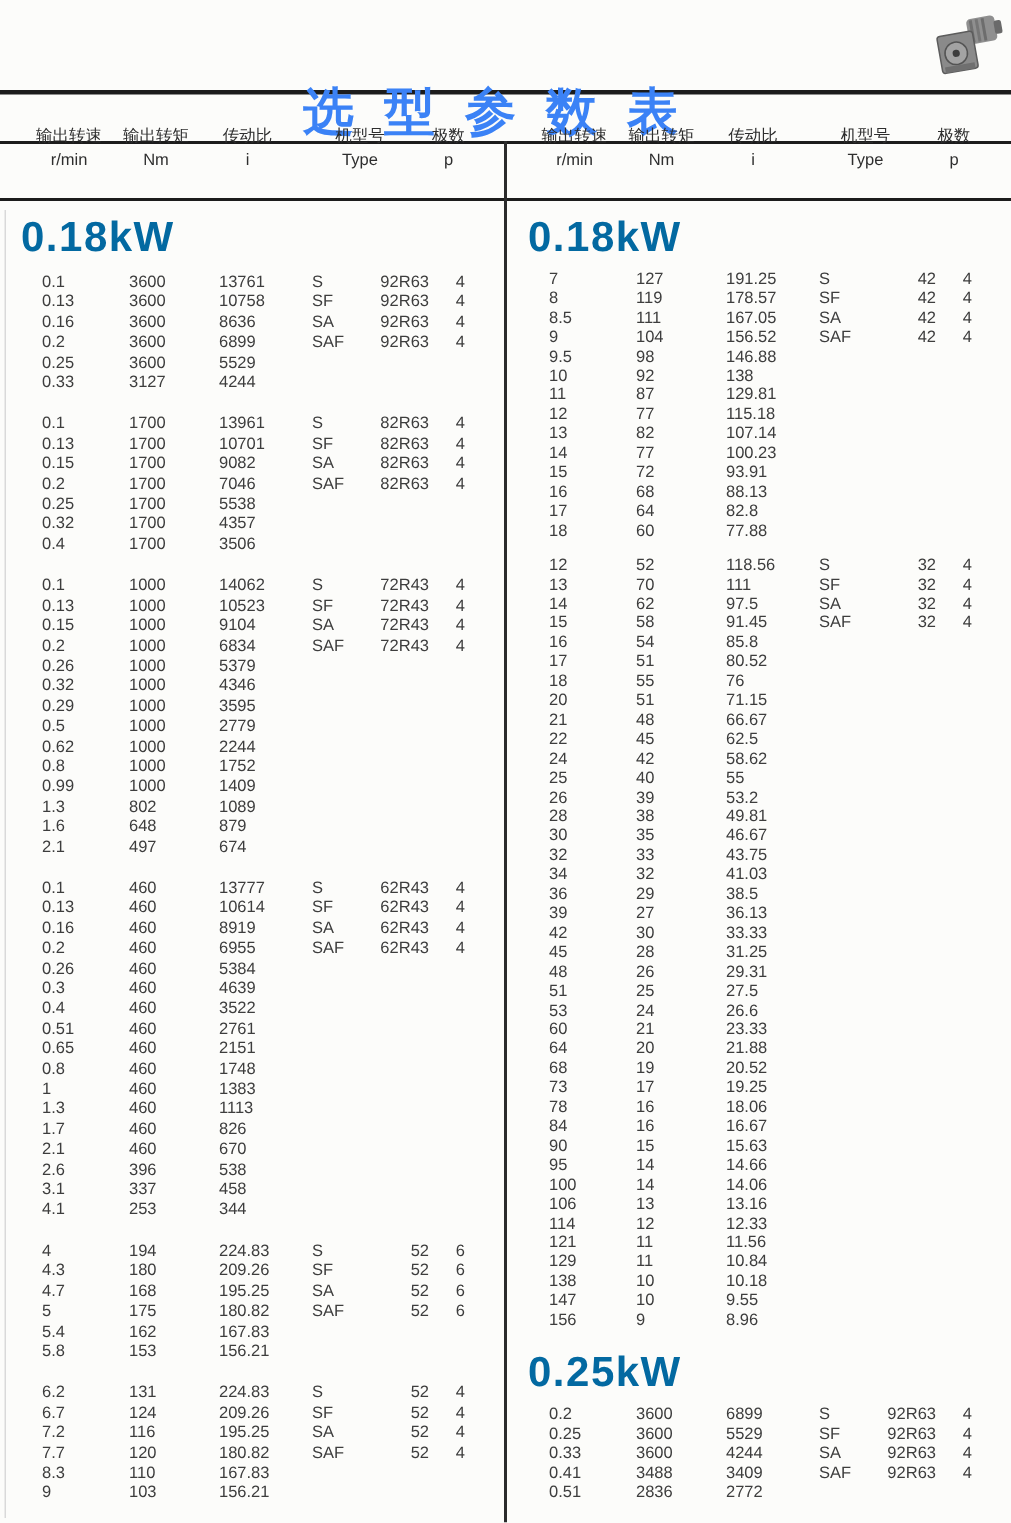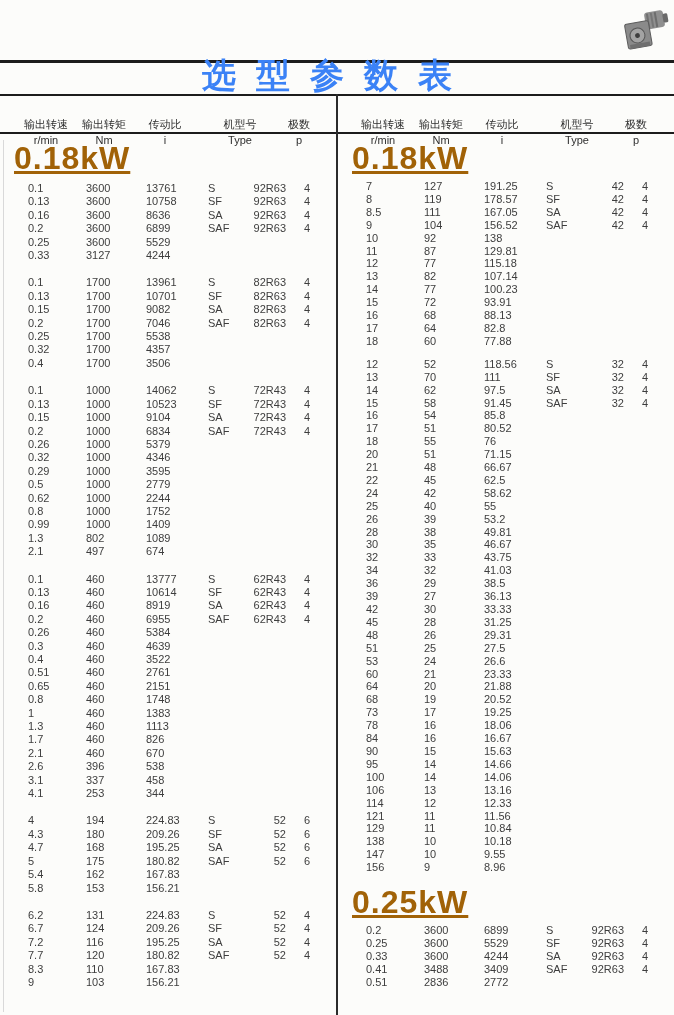--- a/index.html
+++ b/index.html
@@ -16,35 +16,35 @@
   .vdivider{position:absolute;left:336px;top:94px;width:2px;height:921px;background:#2b2b2b;}
   .left-edge{position:absolute;left:3px;top:140px;width:1px;height:872px;background:#d9d9d9;}
 
   .doc-title{
     position:absolute;top:56px;left:0;width:674px;text-align:center;
     font-size:34px;font-weight:bold;color:#3b82f6;
     letter-spacing:20px;box-sizing:border-box;line-height:38px;
     white-space:nowrap;
   }
 
-  .hgroup{position:absolute;top:116px;width:299px;height:34px;}
+  .hgroup{position:absolute;top:83px;width:299px;height:34px;}
   .hgroup-left{left:0;}
   .hgroup-right{left:337px;}
   .hcell{
     position:absolute;top:0;transform:translateX(-50%);
     text-align:center;font-size:11px;line-height:16px;color:#2e2e2e;white-space:nowrap;
   }
   .hcell .unit{display:block;}
 
   .col{position:absolute;top:140px;width:336px;}
   #col-left{left:0;}
   #col-right{left:338px;}
   .kw-heading{
-    font-size:32px;font-weight:bold;color:#a16207;
-    margin:0 0 6px 14px;line-height:36px;letter-spacing:1px;text-decoration:underline;
+    font-size:28px;font-weight:bold;color:#0369a1;
+    margin:0 0 6px 14px;line-height:36px;letter-spacing:1px;
   }
   .block{margin-bottom:14px;}
   #col-right .block{margin-bottom:10px;}
   #col-right .kw-heading{margin-bottom:4px;}
   .row{display:flex;font-size:11px;line-height:13.4px;}
   #col-right .row{line-height:12.9px;}
   .cell{display:block;white-space:nowrap;}
   .c-speed{margin-left:28px;width:58px;}
   .c-torque{width:60px;}
   .c-ratio{width:62px;}
@@ -297,20 +297,28 @@
         </div>
         <div class="row">
           <span class="cell c-speed">1.3</span>
           <span class="cell c-torque">802</span>
           <span class="cell c-ratio">1089</span>
           <span class="cell c-prefix"></span>
           <span class="cell c-model"></span>
           <span class="cell c-poles"></span>
         </div>
         <div class="row">
+          <span class="cell c-speed">1.6</span>
+          <span class="cell c-torque">648</span>
+          <span class="cell c-ratio">879</span>
+          <span class="cell c-prefix"></span>
+          <span class="cell c-model"></span>
+          <span class="cell c-poles"></span>
+        </div>
+        <div class="row">
           <span class="cell c-speed">2.1</span>
           <span class="cell c-torque">497</span>
           <span class="cell c-ratio">674</span>
           <span class="cell c-prefix"></span>
           <span class="cell c-model"></span>
           <span class="cell c-poles"></span>
         </div>
       </div>
       <div class="block">
         <div class="row">
@@ -580,20 +588,28 @@
         </div>
         <div class="row">
           <span class="cell c-speed">9</span>
           <span class="cell c-torque">104</span>
           <span class="cell c-ratio">156.52</span>
           <span class="cell c-prefix">SAF</span>
           <span class="cell c-model">42</span>
           <span class="cell c-poles">4</span>
         </div>
         <div class="row">
+          <span class="cell c-speed">9.5</span>
+          <span class="cell c-torque">98</span>
+          <span class="cell c-ratio">146.88</span>
+          <span class="cell c-prefix"></span>
+          <span class="cell c-model"></span>
+          <span class="cell c-poles"></span>
+        </div>
+        <div class="row">
           <span class="cell c-speed">10</span>
           <span class="cell c-torque">92</span>
           <span class="cell c-ratio">138</span>
           <span class="cell c-prefix"></span>
           <span class="cell c-model"></span>
           <span class="cell c-poles"></span>
         </div>
         <div class="row">
           <span class="cell c-speed">11</span>
           <span class="cell c-torque">87</span>

